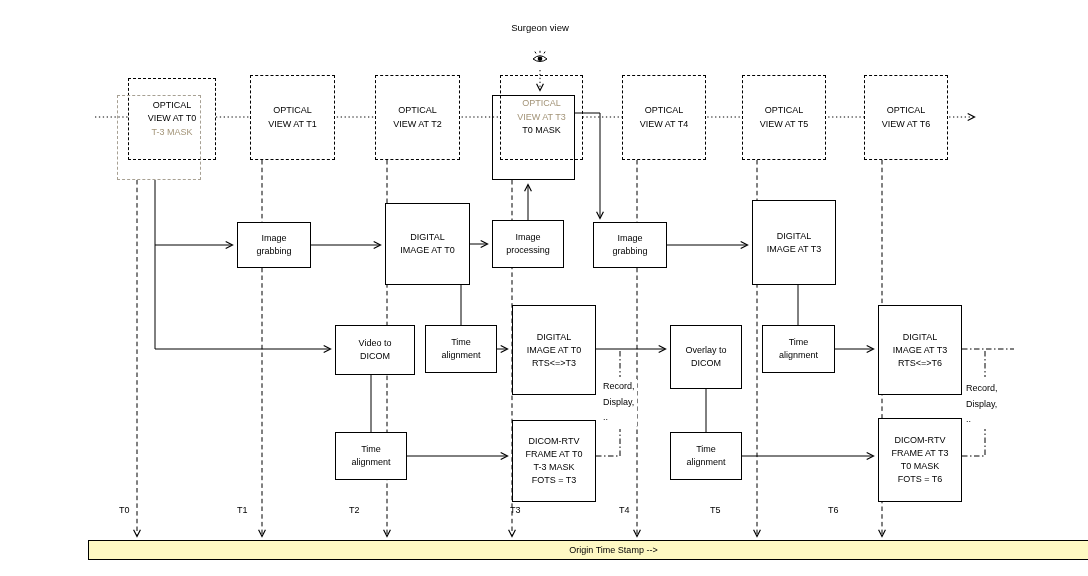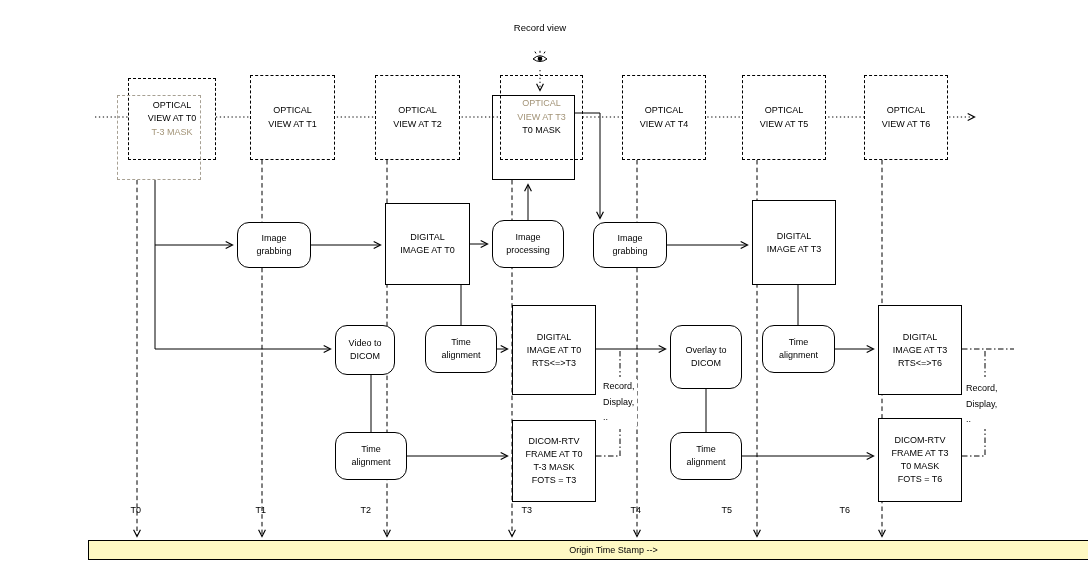--- a/index.html
+++ b/index.html
@@ -5,26 +5,26 @@
   * { margin:0; padding:0; box-sizing:border-box; }
   html,body { background:#ffffff; }
   body { font-family:"Liberation Sans", sans-serif; color:#000; }
   .stage { position:relative; width:1088px; height:576px; background:#fff; overflow:hidden; }
   svg.layer { position:absolute; left:0; top:0; z-index:0; }
   svg.layer.top { z-index:3; }
   .box { position:absolute; background:#fff; border:1px solid #000;
          display:flex; flex-direction:column; align-items:center; justify-content:center;
          text-align:center; font-size:9px; line-height:13px; white-space:pre-line; z-index:1; }
   .opt { border-style:dashed; line-height:13.5px; }
-  .proc { border-radius:12px; }
+  .proc { border-radius:0; }
   .ghost { position:absolute; border:1px dashed var(--muted-border,#a7a093); background:transparent; z-index:2; }
   .overlay-solid { position:absolute; border:1px solid #000; background:transparent; z-index:2; }
   .muted { color: var(--muted-text,#a39478); }
   .note { position:absolute; background:#fff; font-size:9px; line-height:15.5px; white-space:pre-line; z-index:2; padding:0 2px; }
-  .tick { position:absolute; width:22px; text-align:right; font-size:9px; z-index:1; }
+  .tick { position:absolute; width:22px; text-align:left; font-size:9px; z-index:1; }
   .bar { position:absolute; left:88px; top:540px; width:1051px; height:20px; border:1px solid #000;
          background:#fef9c3; display:flex; align-items:center; justify-content:center; font-size:9px; z-index:1; }
   .surgeon { position:absolute; left:488px; top:22px; width:104px; text-align:center; font-size:9.5px; z-index:1; }
   .eye { position:absolute; left:531px; top:50px; z-index:1; }
 </style>
 </head>
 <body>
 
 <div class="stage">
 
@@ -70,21 +70,21 @@
 
     <g stroke="#000" stroke-width="1" fill="none" stroke-dasharray="5.5 2.5 1.5 2.5">
       <path d="M620 351 V377"></path>
       <path d="M596 456 H620 V429"></path>
       <path d="M962 349 H1014"></path>
       <path d="M985 351 V377"></path>
       <path d="M962 456 H985 V429"></path>
     </g>
   </svg>
 
-  <div class="surgeon">Record view</div>
+  <div class="surgeon">Surgeon view</div>
   <svg class="eye" width="18" height="16" viewBox="0 0 18 16">
     <path d="M2 9 Q9 2.5 16 9" fill="none" stroke="#000" stroke-width="1"></path>
     <path d="M2 9 Q9 14 16 9" fill="none" stroke="#000" stroke-width="1"></path>
     <circle cx="9" cy="8.8" r="2.3" fill="#000"></circle>
     <path d="M5 3.4 L3.9 1.6 M9 2.8 L9 0.8 M13 3.4 L14.1 1.6" stroke="#000" stroke-width="1" fill="none"></path>
   </svg>
 
   <div class="box opt" style="left:128px;top:78px;width:88px;height:82px">
     <span>OPTICAL
 VIEW AT T0</span>
@@ -123,21 +123,21 @@
 grabbing</div>
   <div class="box" style="left:385px;top:203px;width:85px;height:82px">DIGITAL
 IMAGE AT T0</div>
   <div class="box proc" style="left:492px;top:220px;width:72px;height:48px">Image
 processing</div>
   <div class="box proc" style="left:593px;top:222px;width:74px;height:46px">Image
 grabbing</div>
   <div class="box" style="left:752px;top:200px;width:84px;height:85px">DIGITAL
 IMAGE AT T3</div>
 
-  <div class="box proc" style="left:335px;top:325px;width:60px;height:50px">Video to
+  <div class="box proc" style="left:335px;top:325px;width:80px;height:50px">Video to
 DICOM</div>
   <div class="box proc" style="left:425px;top:325px;width:72px;height:48px">Time
 alignment</div>
   <div class="box" style="left:512px;top:305px;width:84px;height:90px">DIGITAL
 IMAGE AT T0
 RTS&lt;=&gt;T3</div>
   <div class="box proc" style="left:670px;top:325px;width:72px;height:64px">Overlay to
 DICOM</div>
   <div class="box proc" style="left:762px;top:325px;width:73px;height:48px">Time
 alignment</div>
@@ -159,21 +159,21 @@
 FOTS = T6</div>
 
   <div class="note" style="left:601px;top:379px">Record,
 Display,
 ..</div>
   <div class="note" style="left:964px;top:381px">Record,
 Display,
 ..</div>
 
   <div class="tick" style="left:119px;top:505px">T0</div>
-  <div class="tick" style="left:244px;top:505px">T1</div>
+  <div class="tick" style="left:237px;top:505px">T1</div>
   <div class="tick" style="left:349px;top:505px">T2</div>
   <div class="tick" style="left:510px;top:505px">T3</div>
   <div class="tick" style="left:619px;top:505px">T4</div>
   <div class="tick" style="left:710px;top:505px">T5</div>
   <div class="tick" style="left:828px;top:505px">T6</div>
 
   <div class="bar">
     <span>Origin Time Stamp --&gt;</span>
   </div>
 

